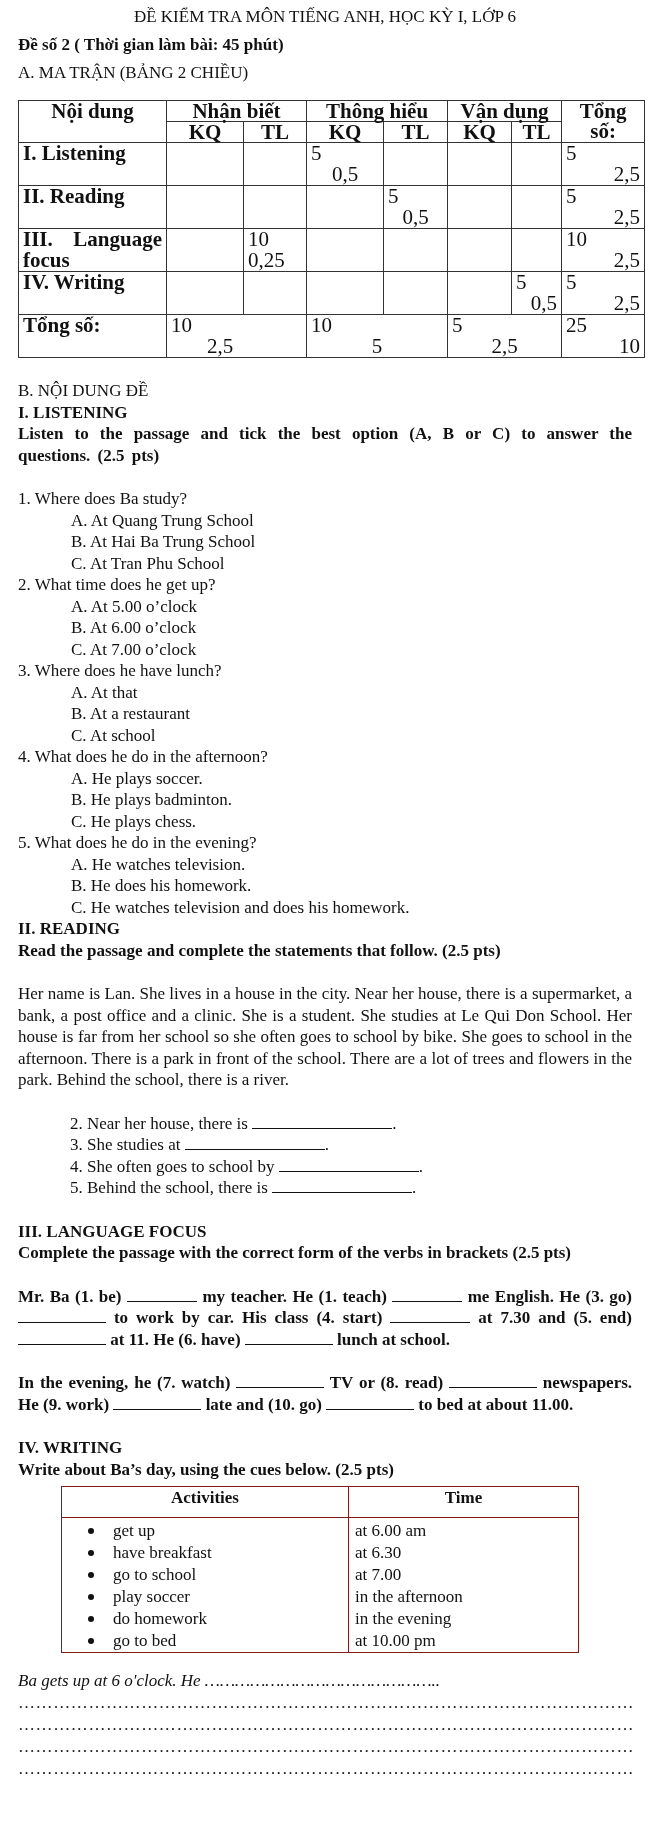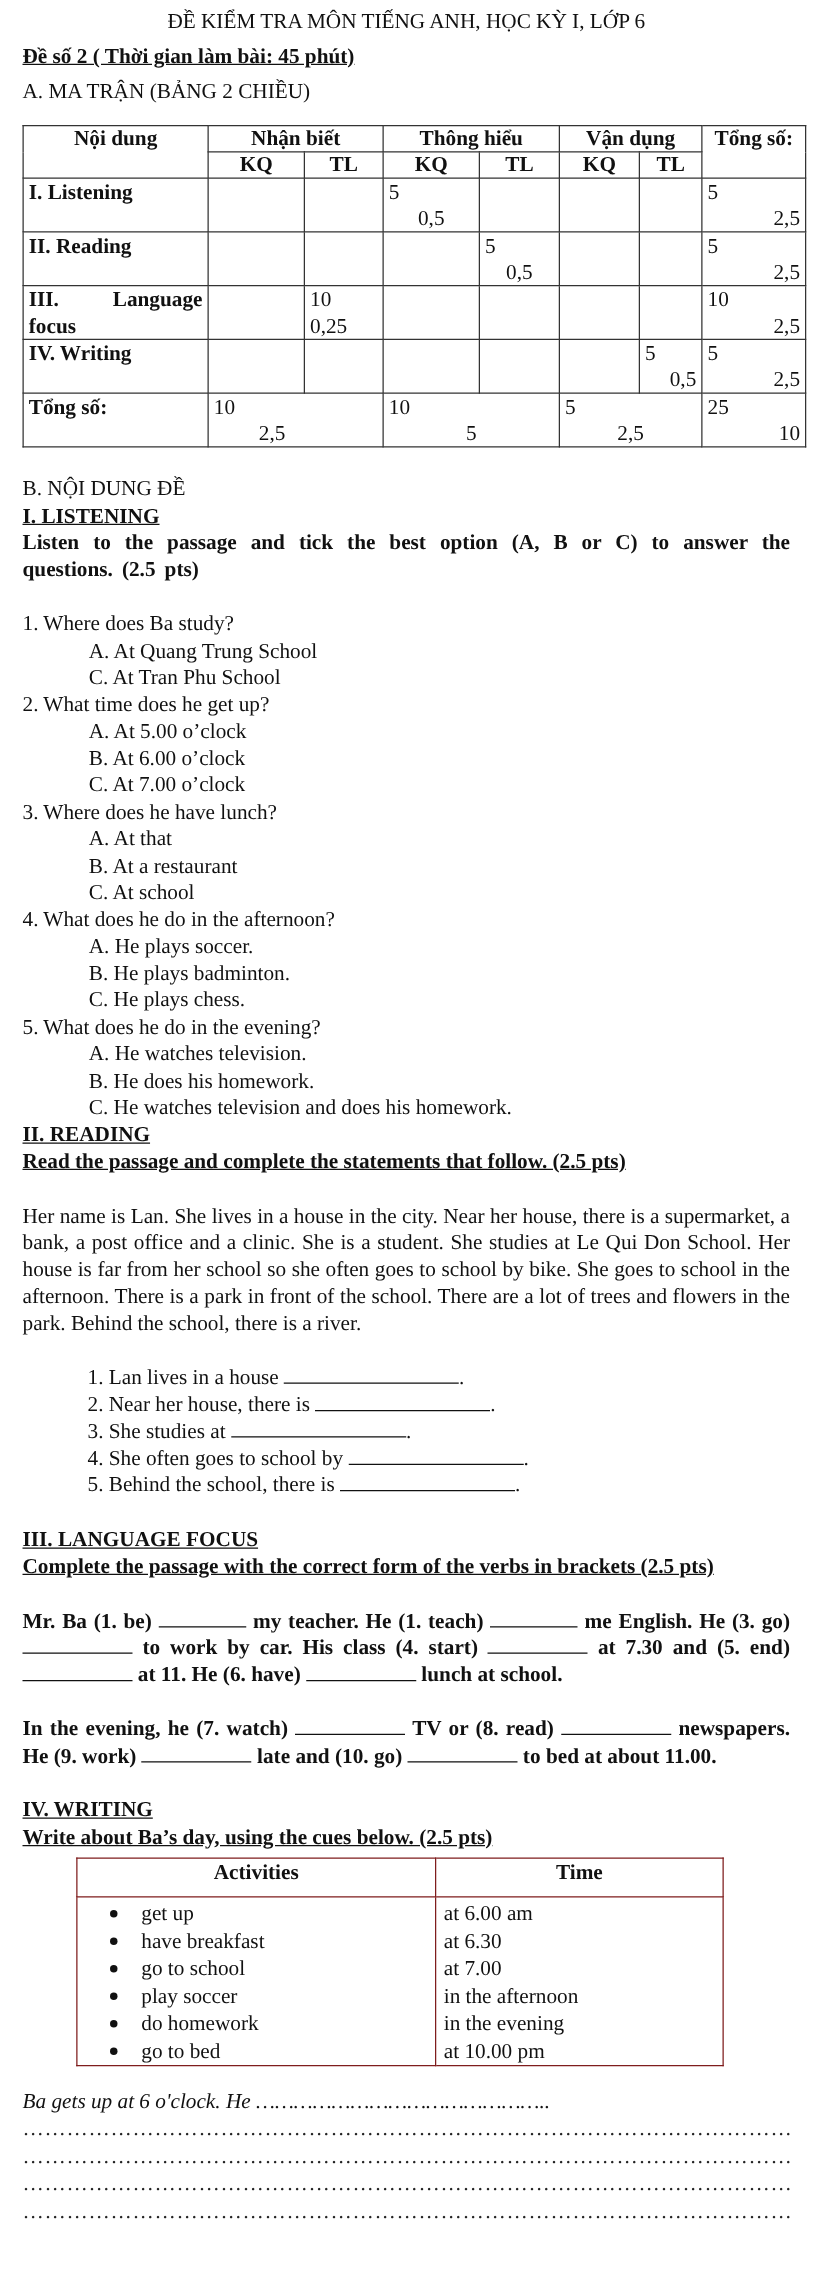--- a/index.html
+++ b/index.html
@@ -3,27 +3,27 @@
 <meta charset="utf-8">
 <style>
   html, body { margin: 0; padding: 0; background: #ffffff; }
   body {
     width: 650px; height: 1837px; overflow: hidden;
     font-family: "Liberation Serif", "DejaVu Serif", serif;
     color: #111; font-size: 17px; line-height: 21.5px;
   }
   .page { position: relative; padding: 0 18px 0 18px; }
   .title { text-align: center; margin-top: 6px; height: 22px; }
-  .bold { font-weight: bold; text-decoration: underline; }
+  .bold { font-weight: bold; }
   .subtitle { margin-top: 6px; height: 24px; }
   .sec-a { margin-top: 4px; height: 24px; }
 
   table.matrix {
     border-collapse: collapse; width: 626px; margin-top: 14px;
-    table-layout: fixed; font-size: 17px;
+    table-layout: fixed; font-size: 21px;
   }
   table.matrix td, table.matrix th {
     border: 1px solid #333; padding: 0 4px; vertical-align: top;
   }
   table.matrix th { font-weight: bold; text-align: center; line-height: 20px; }
   table.matrix td.rowhead { font-weight: bold; }
   .cell-top { display: block; height: 21px; }
   .cell-bot { display: block; height: 21px; text-align: right; }
   .cell-bot.mid { text-align: center; }
   .cell-bot.left { text-align: left; }
@@ -186,20 +186,21 @@
 
   <div class="sec-b">B. NỘI DUNG ĐỀ</div>
 
   <div class="bold">I. LISTENING</div>
   <div class="instr">Listen to the passage and tick the best option (A, B or C) to answer the questions. (2.5 pts)</div>
   <div class="gap"></div>
   <div>
     <div>
       <div class="q">1. Where does Ba study?</div>
       <div class="opt">A. At Quang Trung School</div>
+      <div class="opt">B. At Hai Ba Trung School</div>
       <div class="opt">C. At Tran Phu School</div>
     </div>
     <div>
       <div class="q">2. What time does he get up?</div>
       <div class="opt">A. At 5.00 o’clock</div>
       <div class="opt">B. At 6.00 o’clock</div>
       <div class="opt">C. At 7.00 o’clock</div>
     </div>
     <div>
       <div class="q">3. Where does he have lunch?</div>
@@ -218,21 +219,20 @@
       <div class="opt">A. He watches television.</div>
       <div class="opt">B. He does his homework.</div>
       <div class="opt">C. He watches television and does his homework.</div>
     </div>
   </div>
 
   <div class="bold">II. READING</div>
   <div class="bold">Read the passage and complete the statements that follow. (2.5 pts)</div>
   <div class="passage">Her name is Lan. She lives in a house in the city. Near her house, there is a supermarket, a bank, a post office and a clinic. She is a student. She studies at Le Qui Don School. Her house is far from her school so she often goes to school by bike. She goes to school in the afternoon. There is a park in front of the school. There are a lot of trees and flowers in the park. Behind the school, there is a river.</div>
   <div class="stmts">
-    <div><span>1. Lan lives in a house</span> <span class="blank" style="width:140px"></span>.</div>
     <div><span>2. Near her house, there is</span> <span class="blank" style="width:140px"></span>.</div>
     <div><span>3. She studies at</span> <span class="blank" style="width:140px"></span>.</div>
     <div><span>4. She often goes to school by</span> <span class="blank" style="width:140px"></span>.</div>
     <div><span>5. Behind the school, there is</span> <span class="blank" style="width:140px"></span>.</div>
   </div>
 
   <div class="bold" style="margin-top:22px">III. LANGUAGE FOCUS</div>
   <div class="bold">Complete the passage with the correct form of the verbs in brackets (2.5 pts)</div>
   <div class="lf-para">
     <span>Mr. Ba (1. be)</span>

